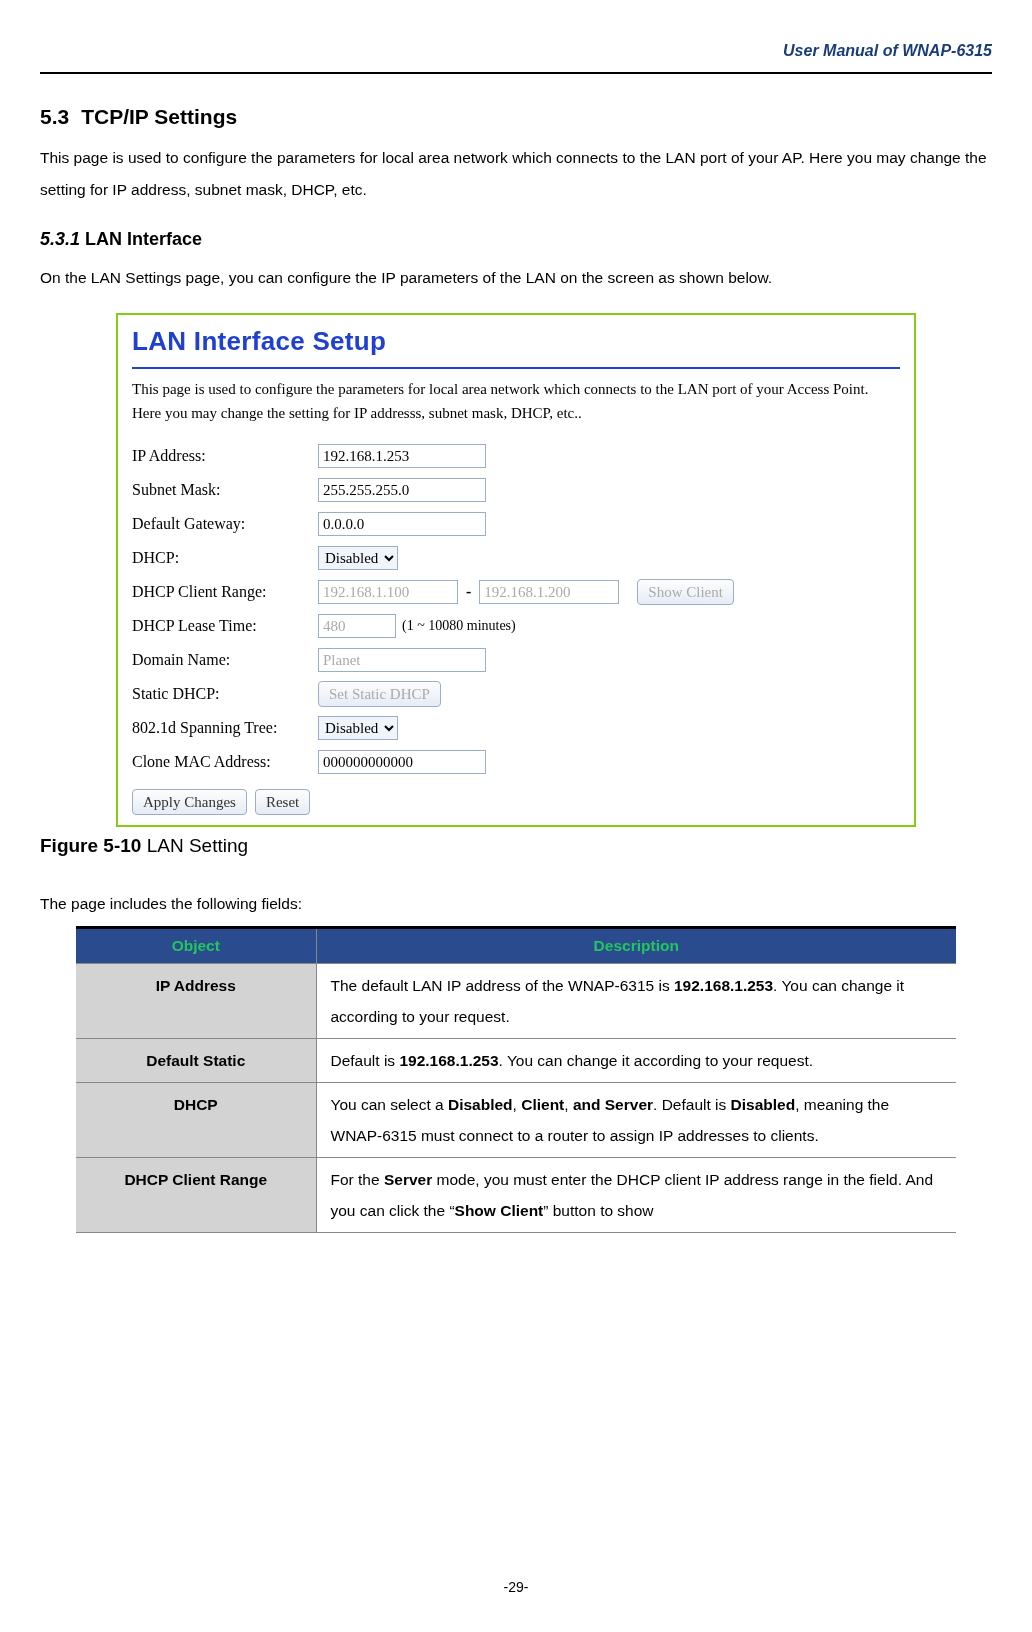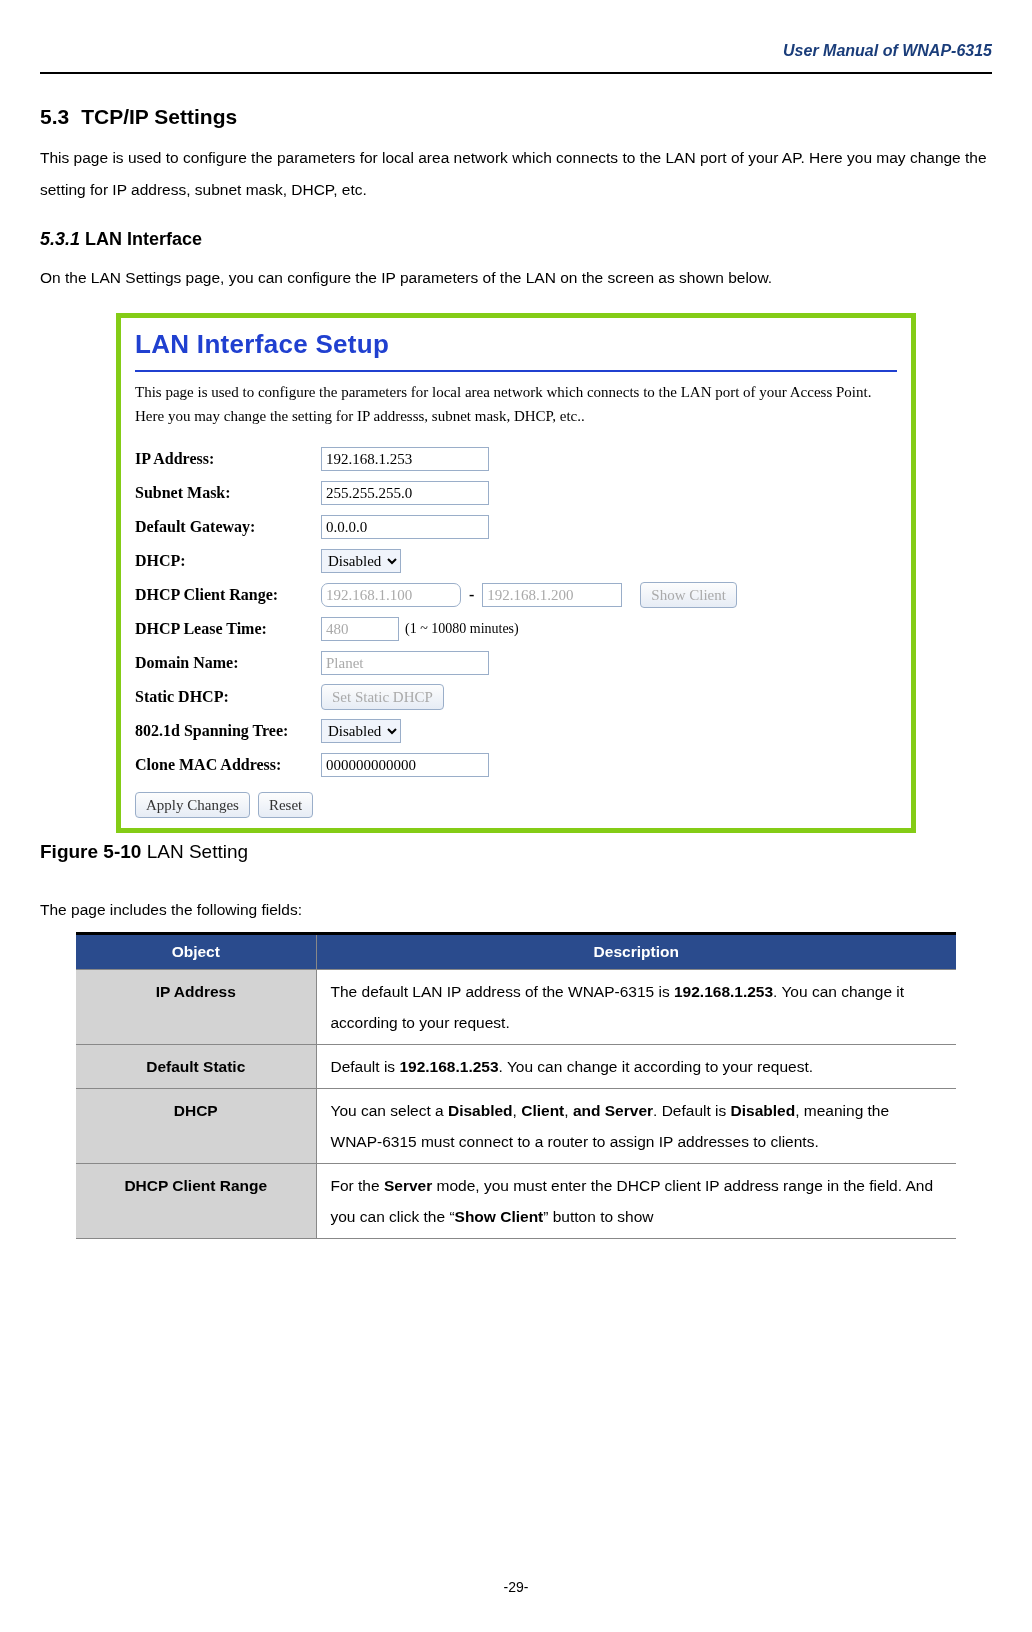--- a/index.html
+++ b/index.html
@@ -36,21 +36,21 @@
     .subsect-title {
       font-weight: bold;
       font-size: 18px;
       margin-top: 20px;
       margin-bottom: 10px;
     }
     .subsect-title .num { display:inline-block; margin-right: 5px; font-style: italic; }
     .panel-wrap {
       margin: 18px auto 6px auto;
       width: 800px;
-      border: 5px solid #84cc16;
+      border: 2px solid #84cc16;
       padding: 6px 14px 10px 14px;
       font-family: 'Times New Roman', serif;
       font-size: 16px;
     }
     .panel-title {
       color: #2040d0;
       font-family: Arial, sans-serif;
       font-size: 26px;
       font-weight: bold;
       border-bottom: 2px solid #2040d0;
@@ -65,21 +65,21 @@
       margin-bottom: 14px;
     }
     .form-row {
       display: flex;
       align-items: center;
       padding: 3px 0;
       min-height: 34px;
     }
     .form-label {
       width: 186px;
-      font-weight: bold;
+      font-weight: normal;
       font-family: 'Times New Roman', serif;
       font-size: 16px;
     }
     .txt-input {
       border: 1px solid #9aaec9;
       font-family: 'Times New Roman', serif;
       font-size: 15px;
       padding: 2px 4px;
       height: 24px;
       width: 168px;
@@ -116,21 +116,21 @@
     }
     .fig-caption b { font-weight: bold; }
     .desc-table {
       border-collapse: collapse;
       width: 880px;
       margin: 6px auto 0 auto;
       font-size: 15.5px;
     }
     .desc-table th {
       background: #2a4b8d;
-      color: #ffffff;
+      color: #22c55e;
       font-weight: bold;
       text-align: center;
       padding: 6px;
       border-top: 3px solid #000;
       border-bottom: 1px solid #888;
     }
     .desc-table th:first-child { width: 240px; border-right: 1px solid #888; }
     .desc-table td {
       border-bottom: 1px solid #888;
       padding: 6px 14px;
@@ -185,21 +185,21 @@
     <input class="txt-input" value="0.0.0.0" style="">
   </div>
   <div class="form-row">
     <div class="form-label">DHCP:</div>
     <select class="sel">
       <option>Disabled</option>
     </select>
   </div>
   <div class="form-row">
     <div class="form-label">DHCP Client Range:</div>
-    <input class="txt-input txt-disabled" style="width: 140px; border-radius: 7px;" disabled="" value="192.168.1.100">
+    <input class="txt-input txt-disabled" style="width: 140px;" disabled="" value="192.168.1.100">
     <span class="range-dash">-</span>
     <input class="txt-input txt-disabled" style="width: 140px;" disabled="" value="192.168.1.200">
     <button class="btn btn-disabled" style="margin-left:18px" disabled="">Show Client</button>
   </div>
   <div class="form-row">
     <div class="form-label">DHCP Lease Time:</div>
     <input class="txt-input txt-small txt-disabled" disabled="" value="480" style="">
     <span class="lease-hint">(1 ~ 10080 minutes)</span>
   </div>
   <div class="form-row">

